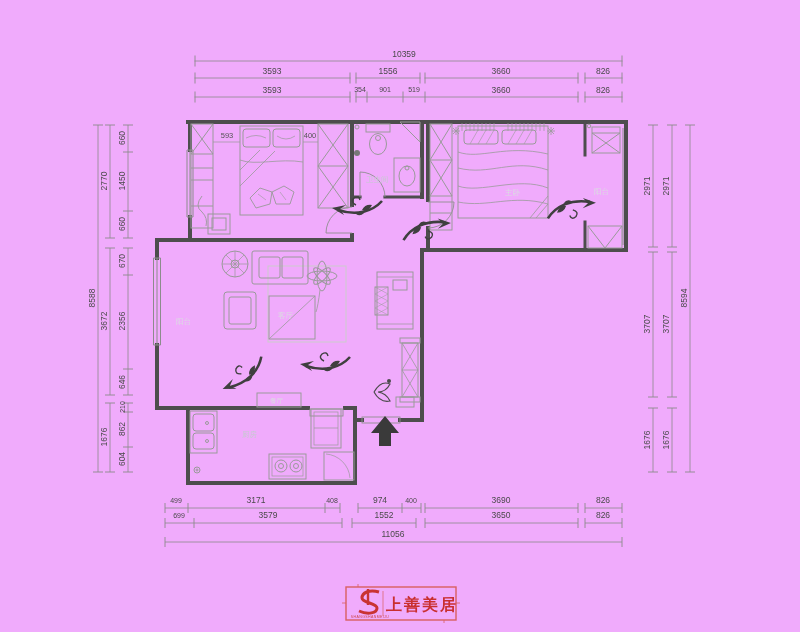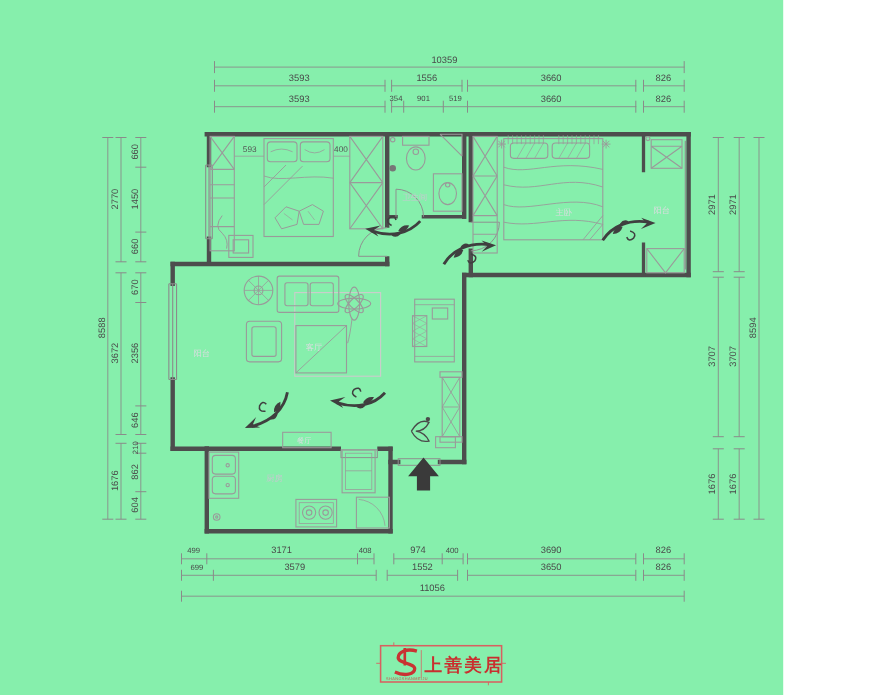--- a/index.html
+++ b/index.html
@@ -1,16 +1,16 @@
 <!DOCTYPE html>
 <html><head>
 <meta charset="utf-8">
 <style>
   html,body{margin:0;padding:0;background:#fff;}
-  .canvas{width:712px;height:632px;position:relative;background:#86efac;overflow:hidden;
+  .canvas{width:800px;height:632px;position:relative;background:#f0abfc;overflow:hidden;
           font-family:"Liberation Sans","DejaVu Sans",sans-serif;}
   svg text{font-family:"Liberation Sans","DejaVu Sans",sans-serif;}
   .d{font-size:8.5px;fill:#4a4a4a;}
   .d7{font-size:7px;fill:#4a4a4a;}
   .rl{font-size:7.5px;fill:#c5cacf;}
   .rlf{font-size:7.5px;fill:#dadde0;}
   .idim{font-size:7.5px;fill:#555;}
   .brand{font-size:16px;fill:#c92f2f;font-weight:bold;letter-spacing:2px;}
   .tag{font-size:3.5px;fill:#cc4848;letter-spacing:.4px;}
 </style>

